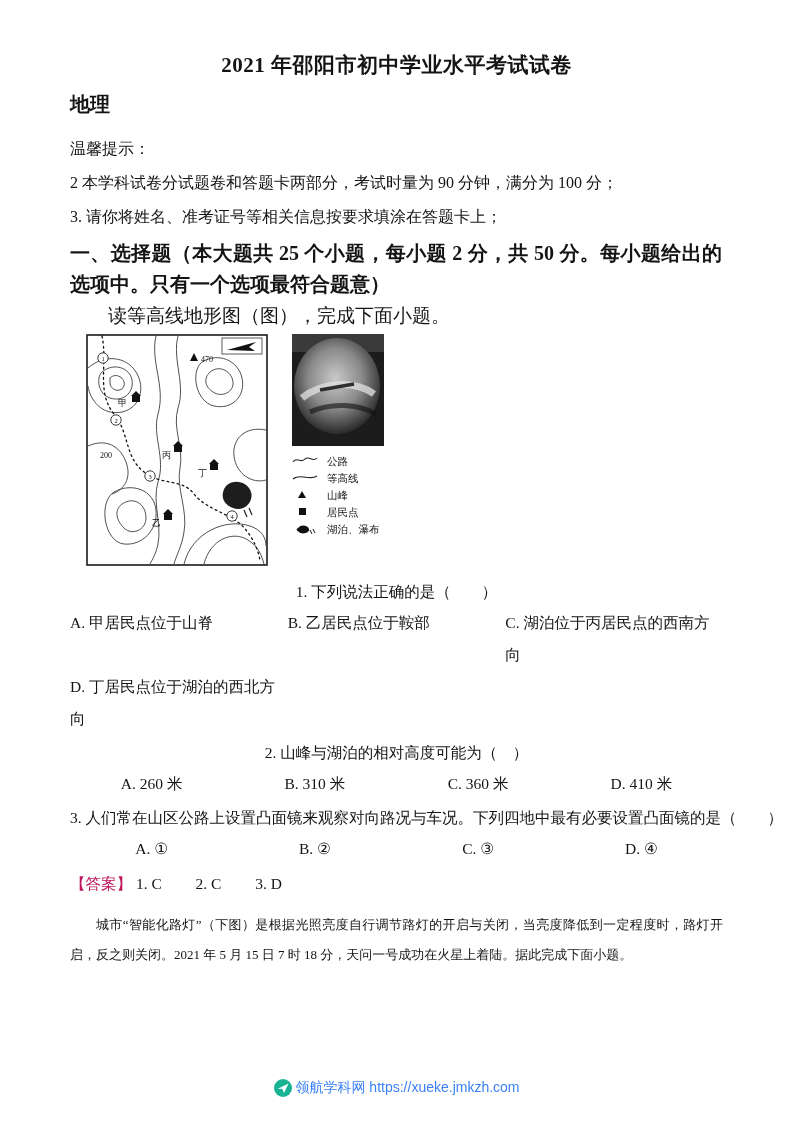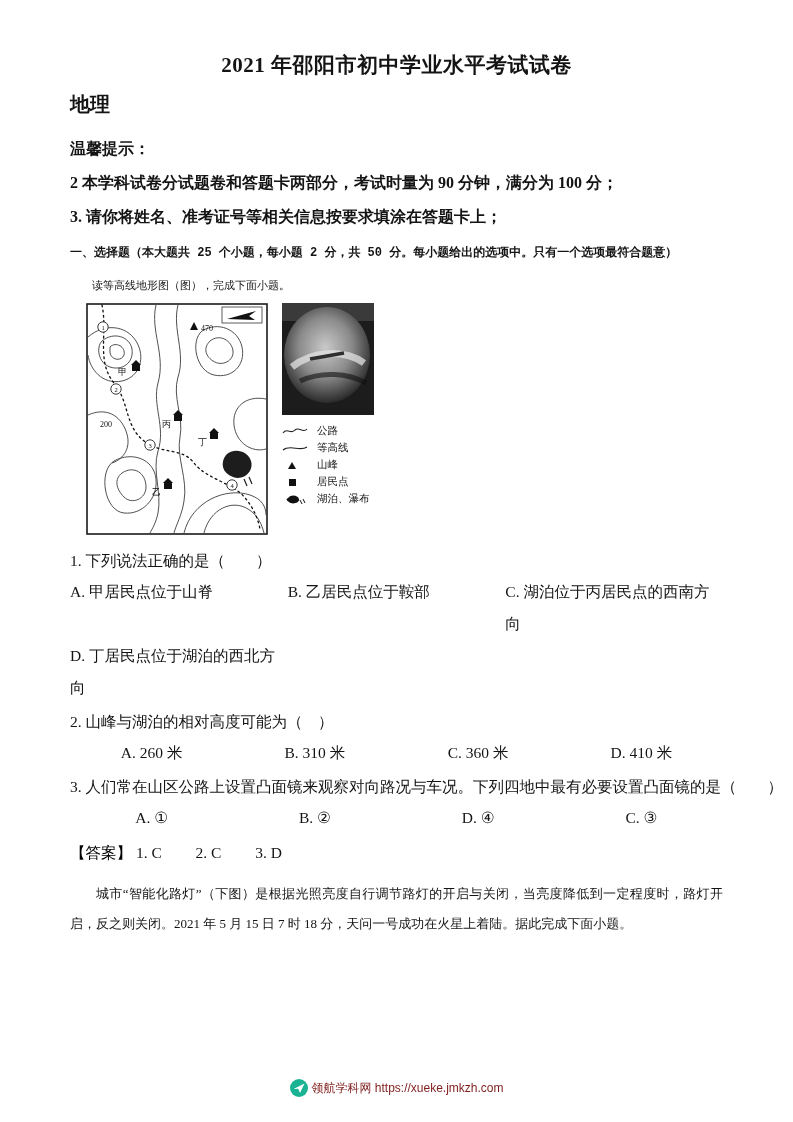--- a/index.html
+++ b/index.html
@@ -15,55 +15,54 @@
   }
   .title{
     text-align:center;font-size:21px;font-weight:bold;
     line-height:30px;margin:0 0 10px 0;letter-spacing:.5px;
   }
   .subject{
     font-size:20px;font-weight:bold;
     line-height:28px;margin:0 0 14px 0;
   }
   .notice p{
-    margin:0;font-weight:bold;font-size:16px;line-height:34px;
+    margin:0;font-weight:normal;font-size:16px;line-height:34px;
   }
   .section-heading{
-    margin:4px 1px 0 0;font-weight:bold;font-size:12px;line-height:31px;
+    margin:4px 1px 0 0;font-weight:bold;font-size:20px;line-height:31px;
     text-align:justify;
-    font-family:Liberation Mono, monospace;
   }
   .intro{
-    margin:2px 0 2px 0;font-size:11px;line-height:28px;text-indent:2em;
-  }
-  .figure{display:flex;gap:14px;margin:4px 0 10px 16px;}
+    margin:2px 0 2px 0;font-size:19px;line-height:28px;text-indent:2em;
+  }
+  .figure{display:flex;gap:24px;margin:4px 0 10px 16px;}
   .map{flex:0 0 auto;}
   .map text{font-size:8px;fill:#111;}
   .map text.settle{font-size:9px;}
   .map text.ptnum{font-size:6.5px;text-anchor:middle;}
   .side{width:96px;display:flex;flex-direction:column;}
   .photo{width:92px;height:112px;display:block;}
   .legend{margin-top:9px;display:flex;flex-direction:column;gap:4px;}
-  .legend-row{display:flex;align-items:center;gap:7px;font-size:10.5px;line-height:13px;}
+  .legend-row{display:flex;align-items:flex-start;gap:7px;font-size:10.5px;line-height:13px;}
   .licon{width:28px;flex:0 0 28px;display:flex;align-items:center;}
-  .stem{margin:2px 0 0 0;font-size:15.5px;line-height:31px;white-space:nowrap;}
+  .stem{margin:2px 0 0 0;font-size:15.5px;line-height:31px;white-space:nowrap;text-align:center;}
   .opts{display:grid;font-size:15.5px;line-height:32px;}
   .opts2{grid-template-columns:1fr 1fr 1fr;}
   .opts4{grid-template-columns:1fr 1fr 1fr 1fr;text-align:center;}
   .answer{margin:3px 0 0 0;font-size:15.5px;line-height:32px;}
-  .ans-label{color:#000000;margin-top:40px;}
+  .ans-label{color:#be185d;margin-top:40px;}
   .ans-item{margin-right:30px;}
   .passage{
     margin:10px 0 0 0;font-size:13px;line-height:30px;
     text-indent:2em;text-align:justify;
   }
   .footer{
     position:absolute;left:0;bottom:24px;width:100%;
     display:flex;align-items:center;justify-content:center;gap:2px;
-    color:#7f1d1d;font-size:12px;
+    color:#3b82f6;font-size:14px;
     font-family:"Liberation Sans","DejaVu Sans",sans-serif;
   }
 </style>
 </head>
 <body>
 
 <div class="page">
 
   <div class="title">2021 年邵阳市初中学业水平考试试卷</div>
   <div class="subject">地理</div>
@@ -232,22 +231,22 @@
       <span>C. 360 米</span>
       <span>D. 410 米</span>
     </div>
   </div>
 
   <div>
     <p class="stem">3. 人们常在山区公路上设置凸面镜来观察对向路况与车况。下列四地中最有必要设置凸面镜的是（　　）</p>
     <div class="opts opts4">
       <span>A. ①</span>
       <span>B. ②</span>
+      <span>C. ③</span>
       <span>D. ④</span>
-      <span>C. ③</span>
     </div>
   </div>
 
   <p class="answer">
     <span class="ans-label">【答案】</span>
     <span class="ans-item">1. C</span>
     <span class="ans-item">2. C</span>
     <span class="ans-item">3. D</span>
   </p>
 

